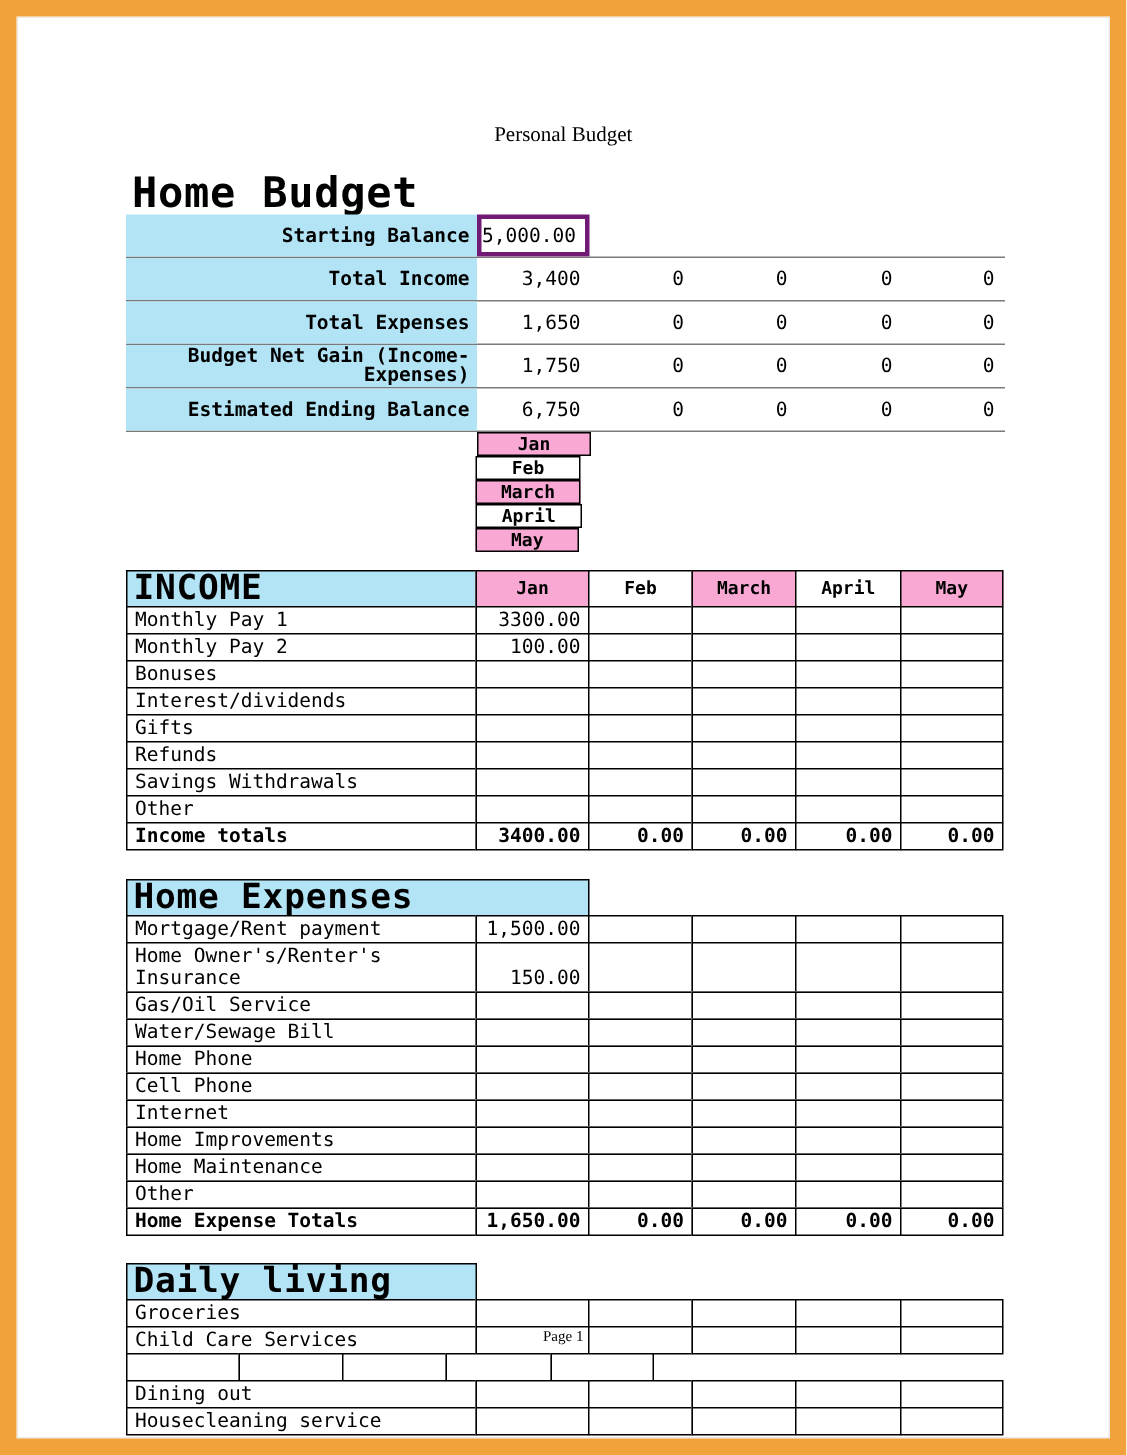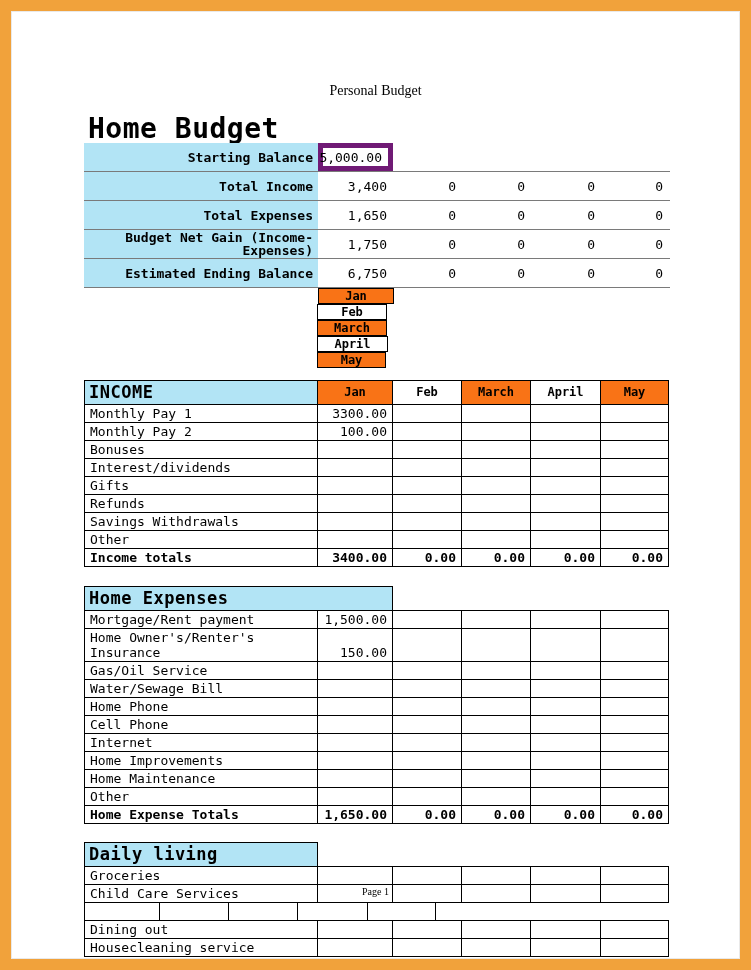--- a/index.html
+++ b/index.html
@@ -20,21 +20,21 @@
   .sheet { position:absolute; top:132px; left:73px; width:586px; font-size:13px; }
 
   
   .s-row { display:flex; align-items:stretch; height:29px; border-bottom:1px solid #7a7a7a; box-sizing:border-box; }
   .s-label {
     width:234px; box-sizing:border-box; background:#b2e4f5;
     font-weight:bold; display:flex; align-items:center; justify-content:flex-end;
     text-align:right; padding-right:5px; line-height:13px;
   }
   .s-val { width:75px; box-sizing:border-box; display:flex; align-items:center; justify-content:flex-end; padding-right:6px; }
-  .summary .s-row:first-of-type .s-val { border:5px solid #701a75; background:#fff; }
+  .summary .s-row:first-of-type .s-val { border:3px solid #701a75; background:#fff; }
   .s-zero { box-sizing:border-box; display:flex; align-items:center; justify-content:flex-end; padding-right:6px; }
   .z1{width:69px} .z2{width:69px} .z3{width:70px} .z4{width:68px}
 
   
   .tbl { display:flex; flex-direction:column; }
   .tbl-cont { margin-top:-1px; }
   .tr { display:flex; min-height:18.5px; }
   .tr + .tr { margin-top:-1px; }
   .td {
     box-sizing:border-box; border:1px solid #000; padding:1px 5px;
@@ -44,26 +44,26 @@
   .wL{width:234px} .w1{width:76px} .w2{width:70px} .w3{width:70px} .w4{width:71px} .w5{width:69px}
   .wHE{width:309px}
   .lbl { justify-content:flex-start; }
   .num { justify-content:flex-end; }
   .bold .td { font-weight:bold; }
 
   
   .months { display:flex; margin-left:234px; }
   .months .td { height:16px; min-height:0; padding:0 3px; align-items:center; justify-content:center; font-weight:bold; font-size:12px; }
   .m { justify-content:center !important; align-items:center !important; font-weight:bold; font-size:12px; padding:0 3px; }
-  .hl { background:#f97316; }
+  .hl { background:#f9a8d4; }
 
   
   .hrow { min-height:25px; }
   .sec-title {
-    font-weight:bold; font-size:17px; background:#b2e4f5;
+    font-weight:bold; font-size:23px; background:#b2e4f5;
     align-items:center; padding-left:4px; letter-spacing:0.5px;
   }
 
   .sec-income { margin-top:12px; }
   .sec-home { margin-top:19px; }
   .sec-daily { margin-top:18px; }
 
   .doc-footer {
     position:absolute; top:875px; left:0; width:100%; text-align:center;
     font-family:"Liberation Serif", serif; font-size:10px;

